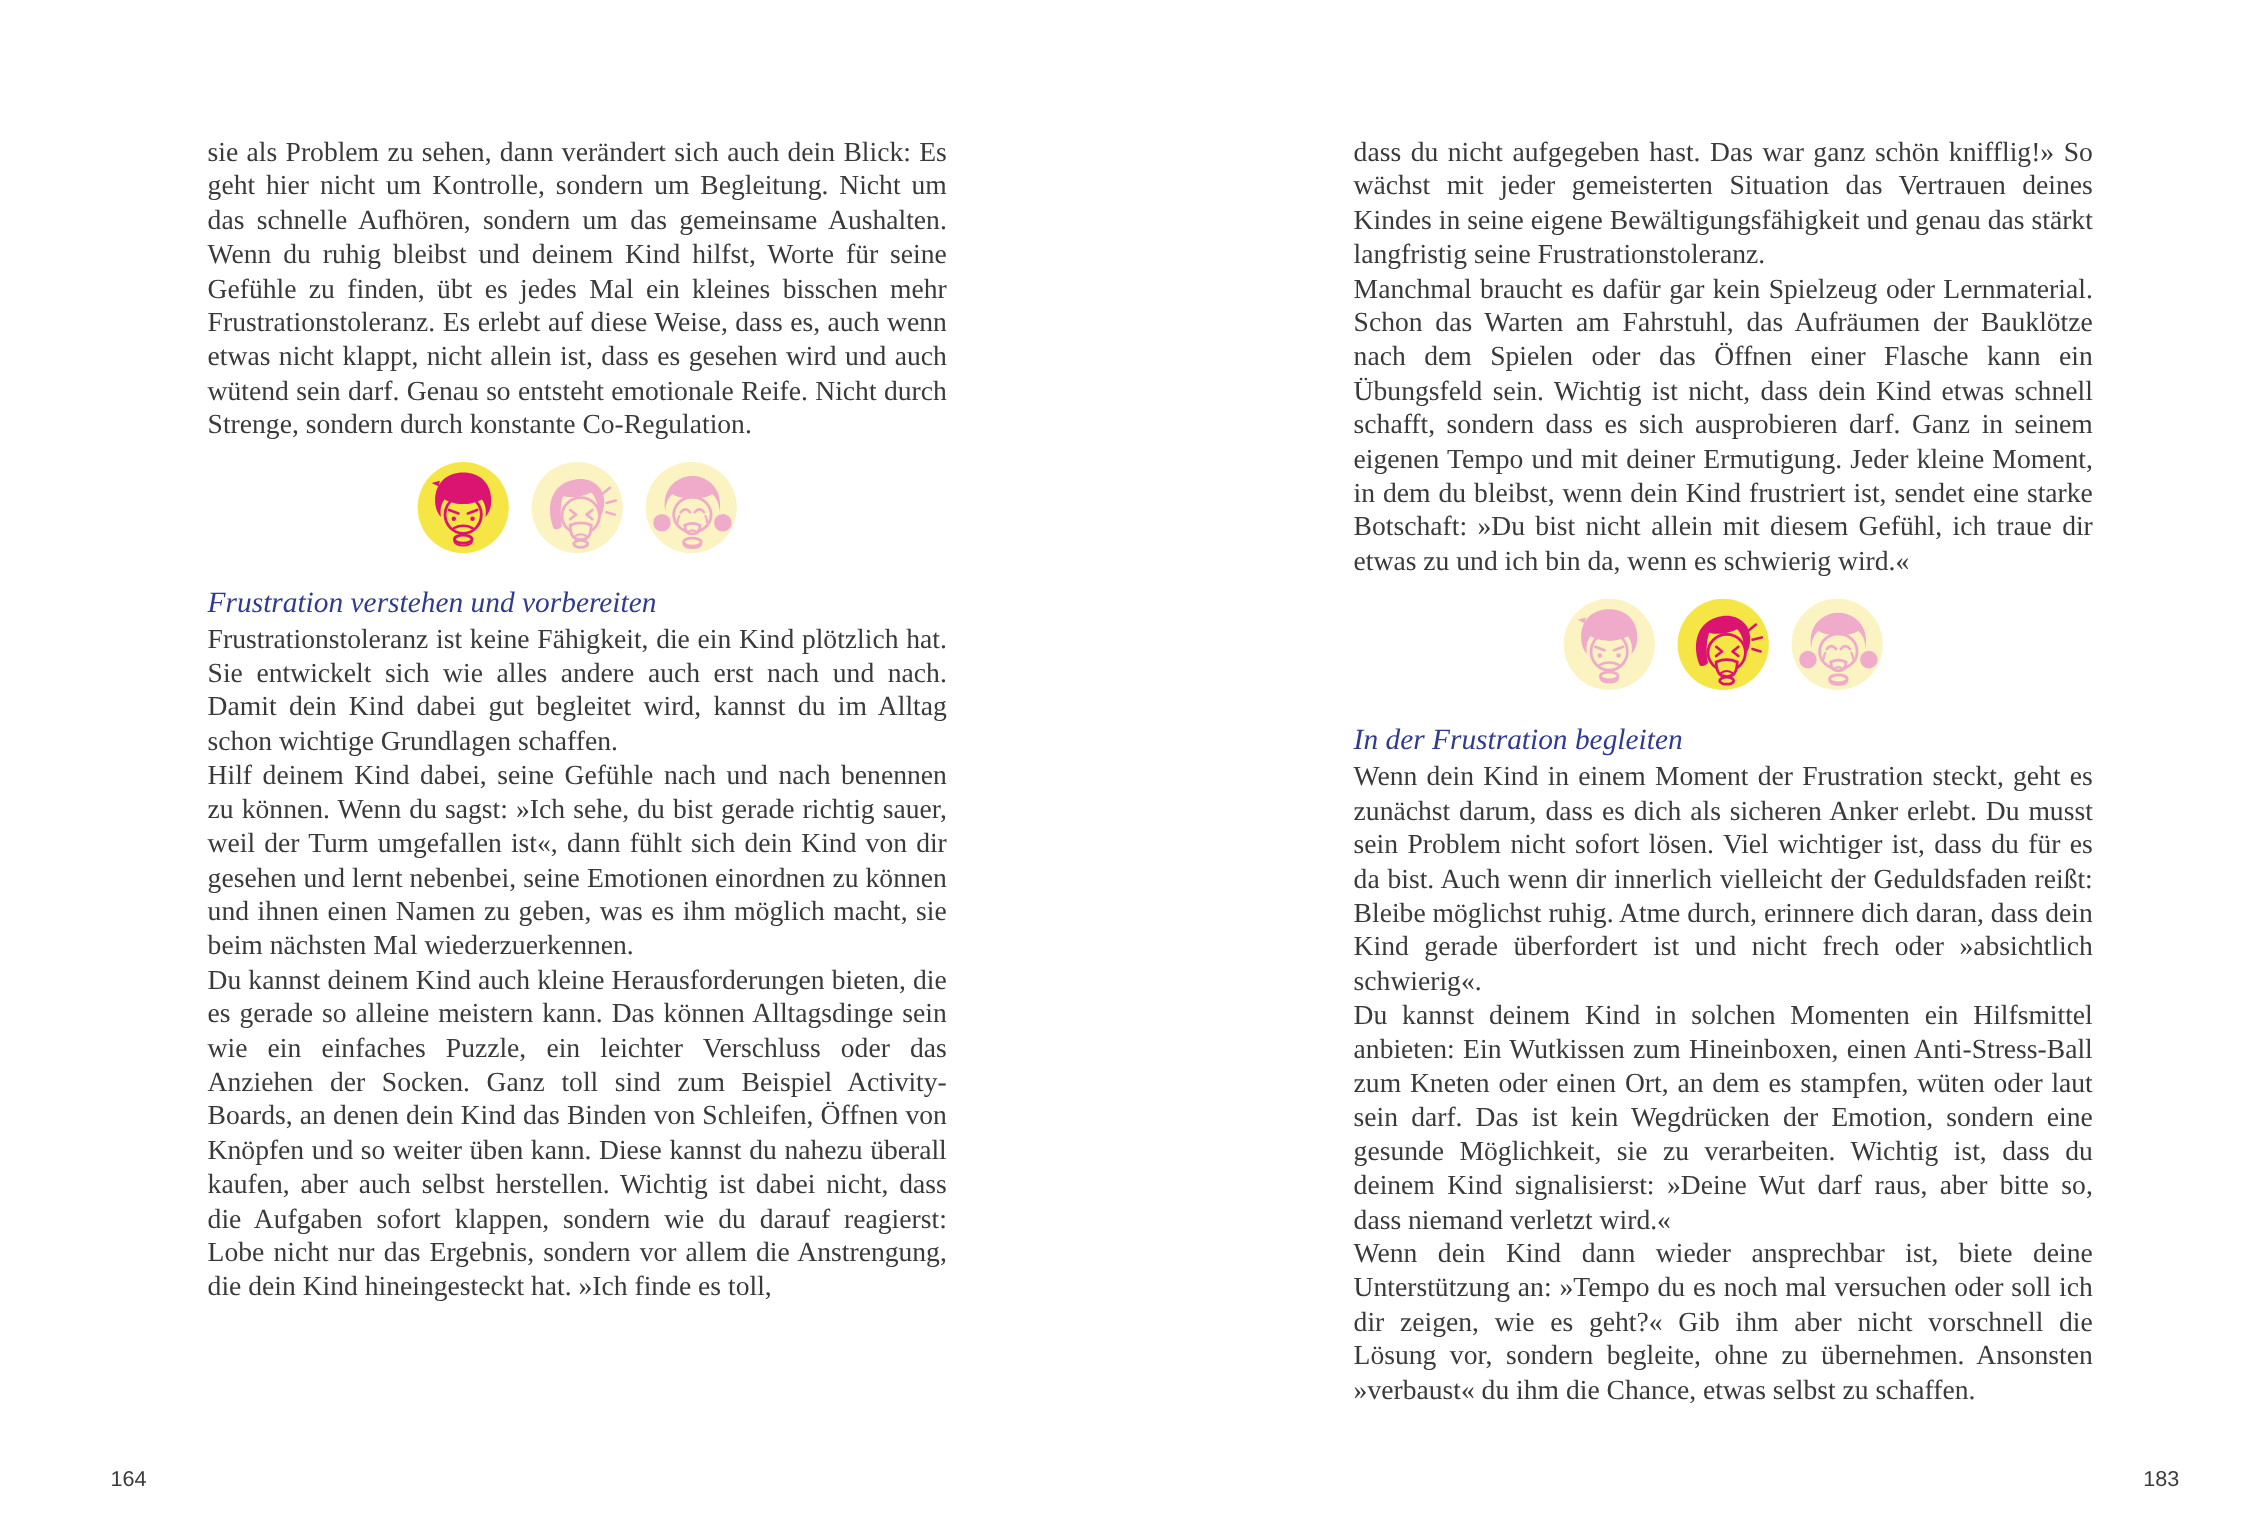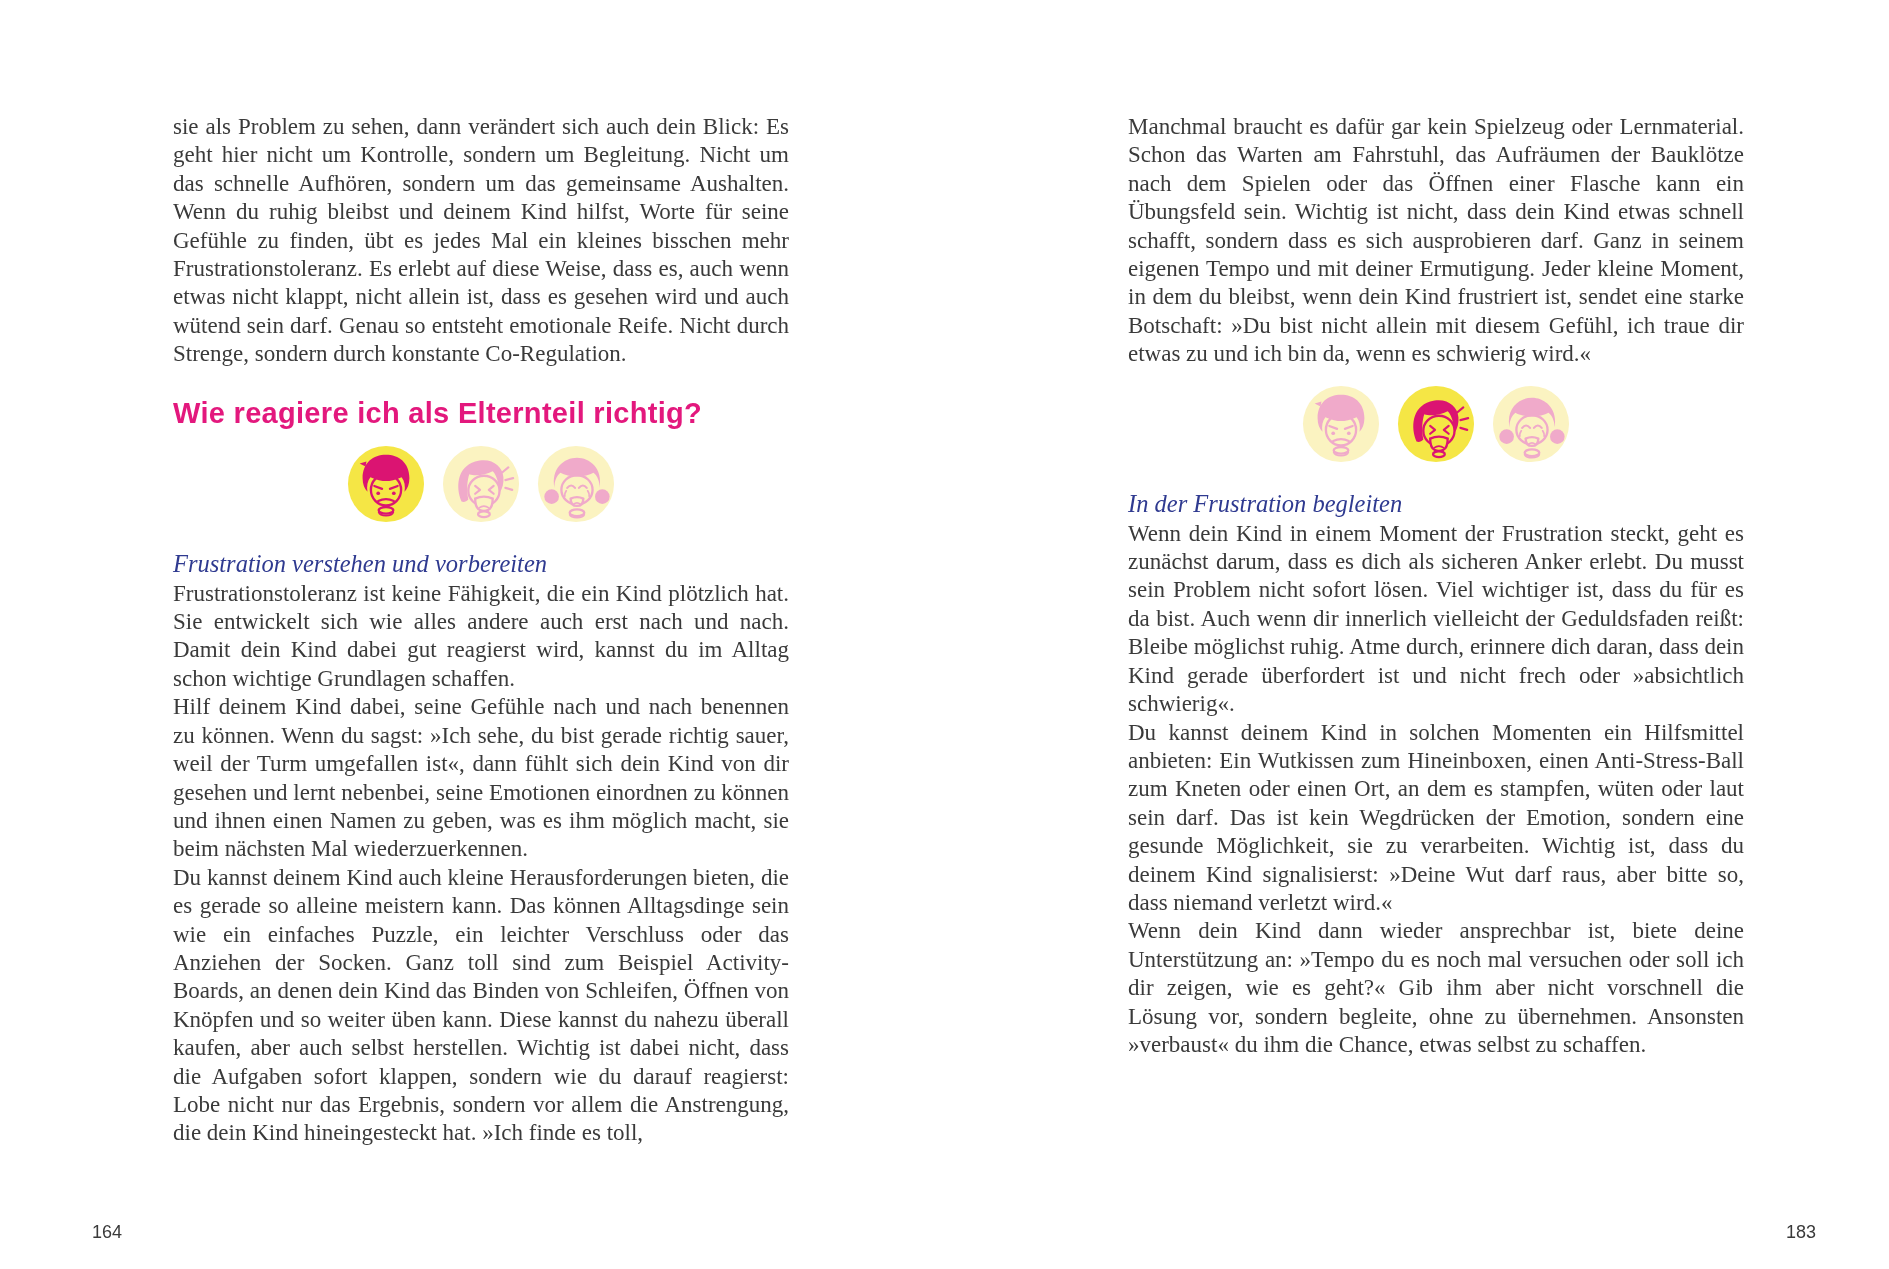--- a/index.html
+++ b/index.html
@@ -138,21 +138,20 @@
     </symbol>
   </defs>
 </svg>
 
 <div class="spread">
 
   <section class="page page-left">
     <div class="col">
       <p class="body">sie als Problem zu sehen, dann verändert sich auch dein Blick: Es geht hier nicht um Kontrolle, sondern um Begleitung. Nicht um das schnelle Aufhören, sondern um das gemeinsame Aushalten. Wenn du ruhig bleibst und deinem Kind hilfst, Worte für seine Gefühle zu finden, übt es jedes Mal ein kleines bisschen mehr Frustrationstoleranz. Es erlebt auf diese Weise, dass es, auch wenn etwas nicht klappt, nicht allein ist, dass es gesehen wird und auch wütend sein darf. Genau so entsteht emotionale Reife. Nicht durch Strenge, sondern durch konstante Co-Regulation.</p>
 
-      <h2 class="heading">Wie reagiere ich als Elternteil richtig?</h2>
 
       <div class="faces">
         <span class="face" data-state="active">
           <svg viewBox="0 0 80 80" width="78" height="78">
               <use href="#sym-angry-boy"></use>
             </svg>
         </span>
         <span class="face" data-state="inactive">
           <svg viewBox="0 0 80 80" width="78" height="78">
               <use href="#sym-yelling-girl"></use>
@@ -160,28 +159,29 @@
         </span>
         <span class="face" data-state="inactive">
           <svg viewBox="0 0 80 80" width="78" height="78">
               <use href="#sym-crying-girl"></use>
             </svg>
         </span>
       </div>
 
       <h3 class="subheading">Frustration verstehen und vorbereiten</h3>
 
-      <p class="body">Frustrationstoleranz ist keine Fähigkeit, die ein Kind plötzlich hat. Sie entwickelt sich wie alles andere auch erst nach und nach. Damit dein Kind dabei gut reagierst wird, kannst du im Alltag schon wichtige Grundlagen schaffen.</p>
+      <p class="body">Frustrationstoleranz ist keine Fähigkeit, die ein Kind plötzlich hat. Sie entwickelt sich wie alles andere auch erst nach und nach. Damit dein Kind dabei gut begleitet wird, kannst du im Alltag schon wichtige Grundlagen schaffen.</p>
       <p class="body">Hilf deinem Kind dabei, seine Gefühle nach und nach benennen zu können. Wenn du sagst: »Ich sehe, du bist gerade richtig sauer, weil der Turm umgefallen ist«, dann fühlt sich dein Kind von dir gesehen und lernt nebenbei, seine Emotionen einordnen zu können und ihnen einen Namen zu geben, was es ihm möglich macht, sie beim nächsten Mal wiederzuerkennen.</p>
       <p class="body">Du kannst deinem Kind auch kleine Herausforderungen bieten, die es gerade so alleine meistern kann. Das können Alltagsdinge sein wie ein einfaches Puzzle, ein leichter Verschluss oder das Anziehen der Socken. Ganz toll sind zum Beispiel Activity-Boards, an denen dein Kind das Binden von Schleifen, Öffnen von Knöpfen und so weiter üben kann. Diese kannst du nahezu überall kaufen, aber auch selbst herstellen. Wichtig ist dabei nicht, dass die Aufgaben sofort klappen, sondern wie du darauf reagierst: Lobe nicht nur das Ergebnis, sondern vor allem die Anstrengung, die dein Kind hineingesteckt hat. »Ich finde es toll,</p>
     </div>
   </section>
 
   <section class="page page-right">
     <div class="col">
+      <p class="body">dass du nicht aufgegeben hast. Das war ganz schön knifflig!» So wächst mit jeder gemeisterten Situation das Vertrauen deines Kindes in seine eigene Bewältigungsfähigkeit und genau das stärkt langfristig seine Frustrationstoleranz.</p>
       <p class="body">Manchmal braucht es dafür gar kein Spielzeug oder Lernmaterial. Schon das Warten am Fahrstuhl, das Aufräumen der Bauklötze nach dem Spielen oder das Öffnen einer Flasche kann ein Übungsfeld sein. Wichtig ist nicht, dass dein Kind etwas schnell schafft, sondern dass es sich ausprobieren darf. Ganz in seinem eigenen Tempo und mit deiner Ermutigung. Jeder kleine Moment, in dem du bleibst, wenn dein Kind frustriert ist, sendet eine starke Botschaft: »Du bist nicht allein mit diesem Gefühl, ich traue dir etwas zu und ich bin da, wenn es schwierig wird.«</p>
 
       <div class="faces">
         <span class="face" data-state="inactive">
           <svg viewBox="0 0 80 80" width="78" height="78">
               <use href="#sym-angry-boy"></use>
             </svg>
         </span>
         <span class="face" data-state="active">
           <svg viewBox="0 0 80 80" width="78" height="78">

